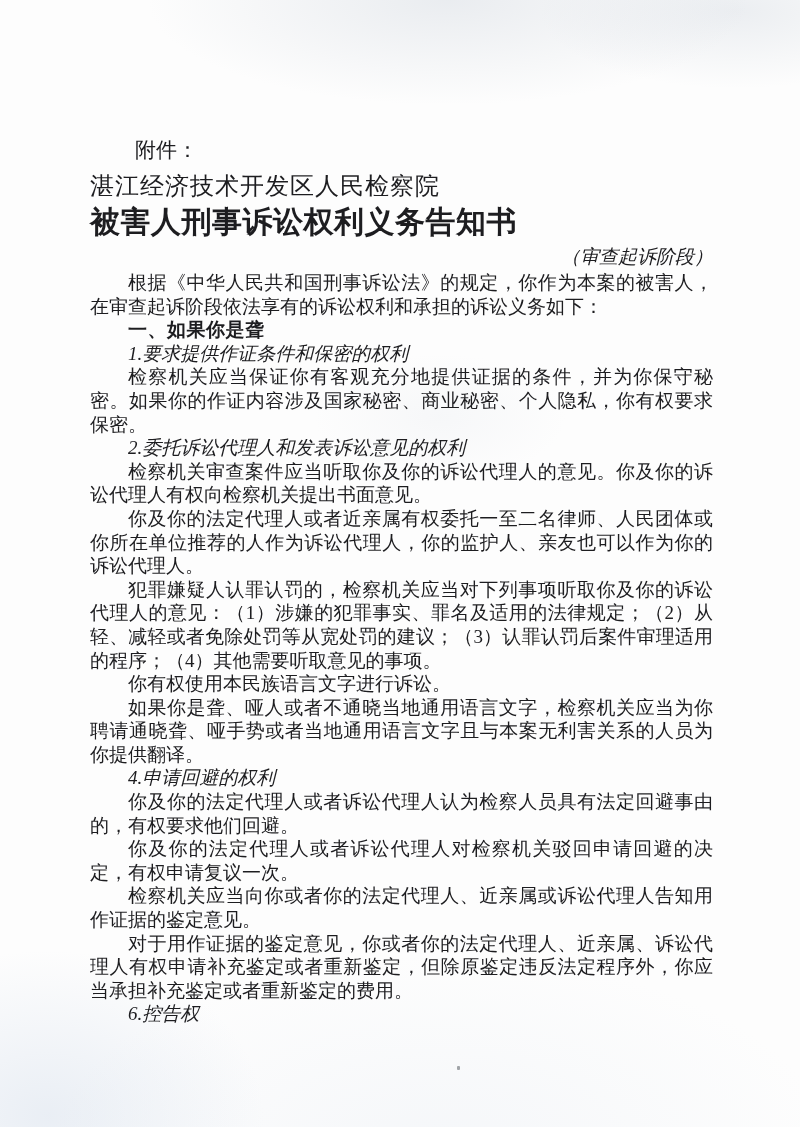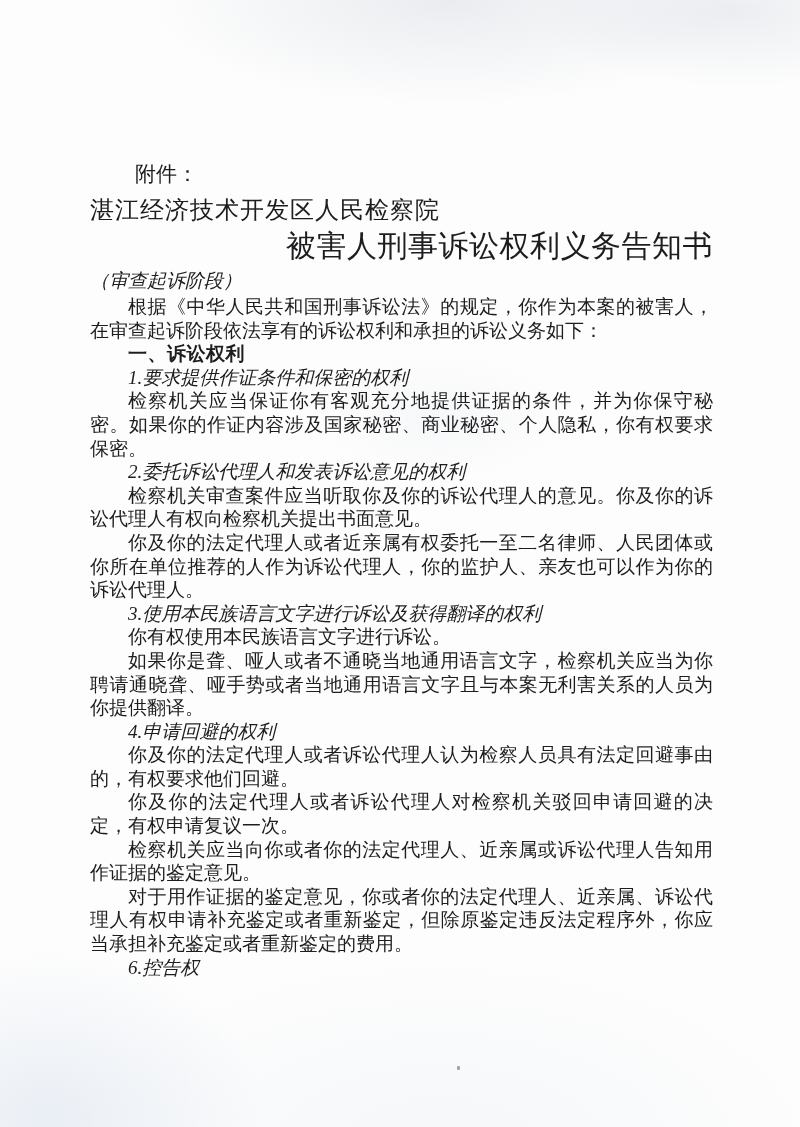--- a/index.html
+++ b/index.html
@@ -40,41 +40,40 @@
   .content {
     position: absolute;
     left: 90px;
     top: 138px;
     width: 623px;
   }
   .attachment-label {
     font-size: 21px;
     line-height: 24px;
     padding-left: 45px;
-    margin-top: 24px;
   }
   .org-title {
     margin-top: 9px;
     text-align: left;
     font-size: 24px;
     line-height: 30px;
     letter-spacing: 1px;
     font-weight: normal;
   }
   .doc-title {
     margin-top: 3px;
-    text-align: right;
+    text-align: left;
     font-size: 30px;
     line-height: 36px;
-    font-weight: normal;
+    font-weight: bold;
     letter-spacing: 0.5px;
   }
   .stage-note {
     margin-top: 6px;
-    text-align: left;
+    text-align: right;
     font-size: 19px;
     line-height: 22px;
     font-style: italic;
   }
   .body-text {
     margin-top: 3px;
     font-size: 19px;
     line-height: 23.6px;
     text-align: justify;
   }
@@ -101,27 +100,27 @@
     <div class="attachment-label">附件：</div>
 
     <div class="org-title">湛江经济技术开发区人民检察院</div>
 
     <div class="doc-title">被害人刑事诉讼权利义务告知书</div>
 
     <div class="stage-note">（审查起诉阶段）</div>
 
     <div class="body-text">
       <p class="para">根据《中华人民共和国刑事诉讼法》的规定，你作为本案的被害人，在审查起诉阶段依法享有的诉讼权利和承担的诉讼义务如下：</p>
-      <p class="para section-heading">一、诉讼权利</p>
+      <p class="para section-heading">一、如果你是聋</p>
       <p class="para item-heading">1.要求提供作证条件和保密的权利</p>
       <p class="para">检察机关应当保证你有客观充分地提供证据的条件，并为你保守秘密。如果你的作证内容涉及国家秘密、商业秘密、个人隐私，你有权要求保密。</p>
       <p class="para item-heading">2.委托诉讼代理人和发表诉讼意见的权利</p>
       <p class="para">检察机关审查案件应当听取你及你的诉讼代理人的意见。你及你的诉讼代理人有权向检察机关提出书面意见。</p>
       <p class="para">你及你的法定代理人或者近亲属有权委托一至二名律师、人民团体或你所在单位推荐的人作为诉讼代理人，你的监护人、亲友也可以作为你的诉讼代理人。</p>
-      <p class="para item-heading">3.使用本民族语言文字进行诉讼及获得翻译的权利</p>
+      <p class="para">犯罪嫌疑人认罪认罚的，检察机关应当对下列事项听取你及你的诉讼代理人的意见：（1）涉嫌的犯罪事实、罪名及适用的法律规定；（2）从轻、减轻或者免除处罚等从宽处罚的建议；（3）认罪认罚后案件审理适用的程序；（4）其他需要听取意见的事项。</p>
       <p class="para">你有权使用本民族语言文字进行诉讼。</p>
       <p class="para">如果你是聋、哑人或者不通晓当地通用语言文字，检察机关应当为你聘请通晓聋、哑手势或者当地通用语言文字且与本案无利害关系的人员为你提供翻译。</p>
       <p class="para item-heading">4.申请回避的权利</p>
       <p class="para">你及你的法定代理人或者诉讼代理人认为检察人员具有法定回避事由的，有权要求他们回避。</p>
       <p class="para">你及你的法定代理人或者诉讼代理人对检察机关驳回申请回避的决定，有权申请复议一次。</p>
       <p class="para">检察机关应当向你或者你的法定代理人、近亲属或诉讼代理人告知用作证据的鉴定意见。</p>
       <p class="para">对于用作证据的鉴定意见，你或者你的法定代理人、近亲属、诉讼代理人有权申请补充鉴定或者重新鉴定，但除原鉴定违反法定程序外，你应当承担补充鉴定或者重新鉴定的费用。</p>
       <p class="para item-heading">6.控告权</p>
     </div>
   </div>

